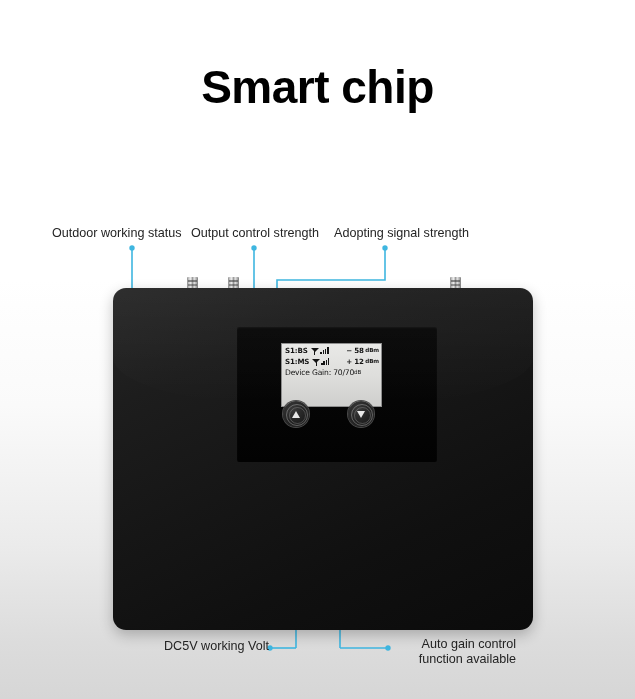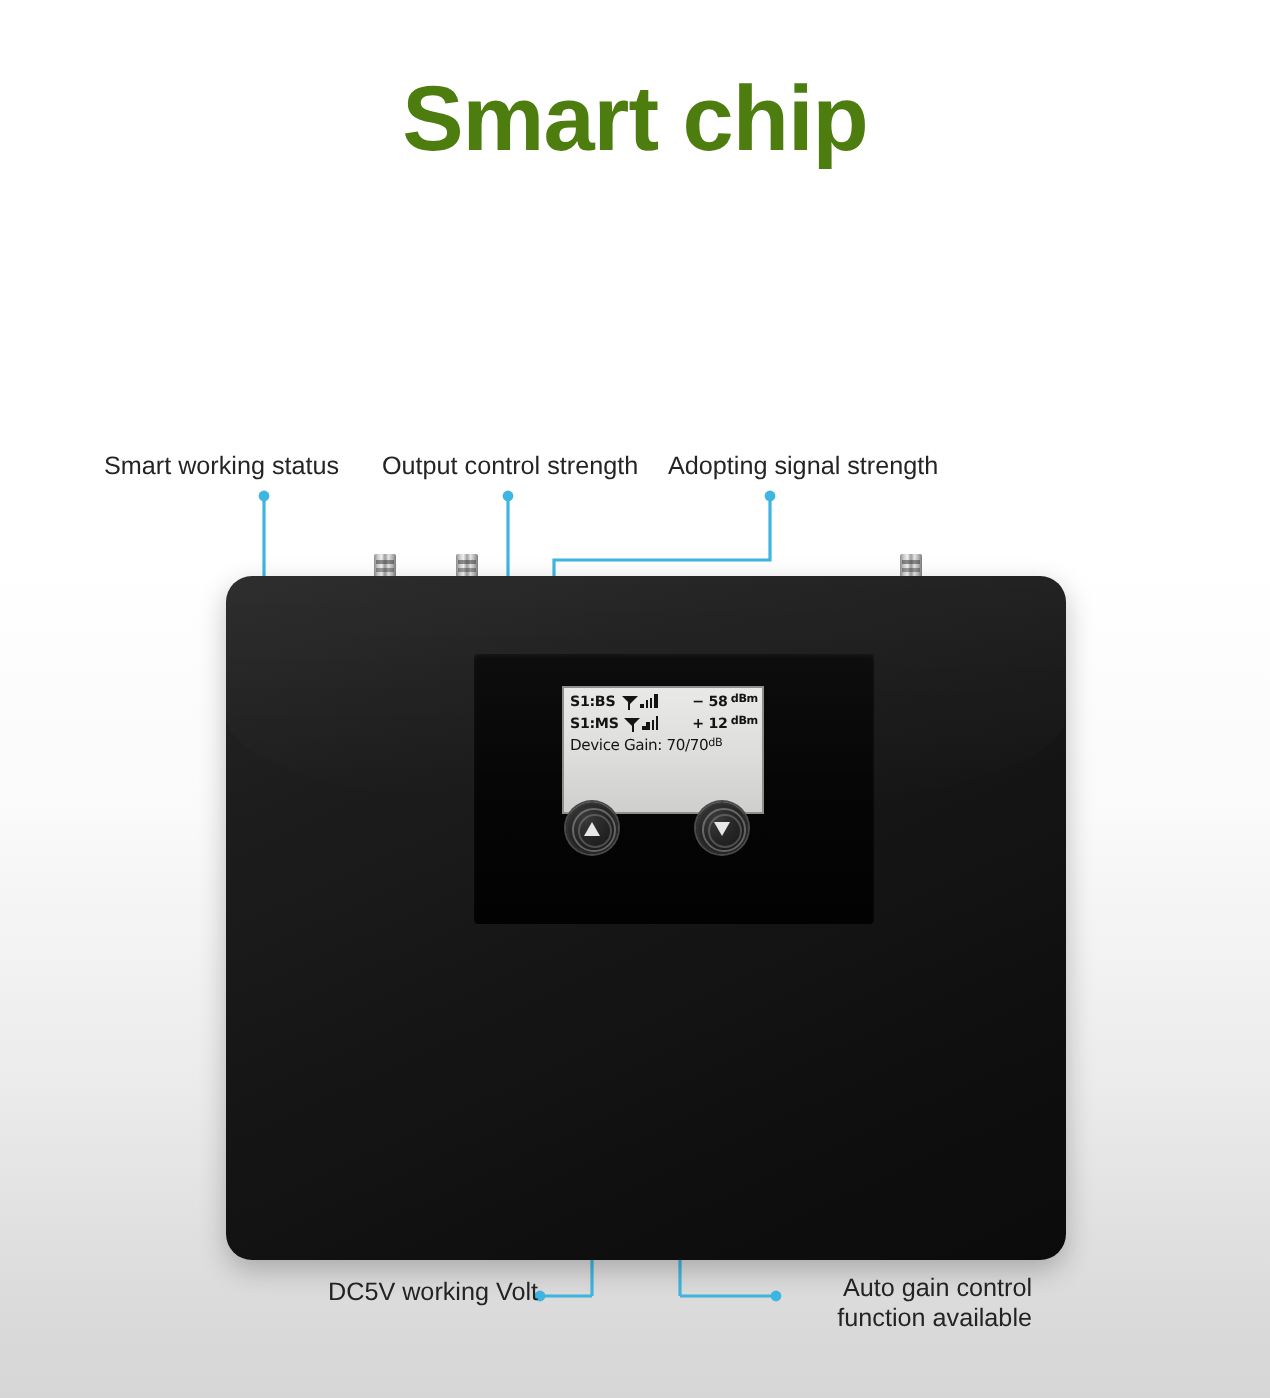--- a/index.html
+++ b/index.html
@@ -25,24 +25,24 @@
 
   
   .header {
     position: absolute;
     top: 0; left: 0;
     width: 635px;
     text-align: center;
   }
 
   .page-title {
-    margin-top: 36px;
+    margin-top: 64px;
     font-size: 46px;
     font-weight: bold;
-    color: #4d7c0f;
+    color: #000000;
     letter-spacing: -0.5px;
     line-height: 1;
   }
 
   .subtitle {
     margin: 18px auto 0;
     width: 580px;
     font-size: 14.6px;
     line-height: 1.55;
     color: #2f2f2f;
@@ -329,21 +329,21 @@
     <circle cx="279" cy="374" r="2.7"></circle>
     <circle cx="279" cy="363" r="2.7"></circle>
     <circle cx="277" cy="352" r="2.7"></circle>
     <circle cx="296" cy="393" r="2.7"></circle>
     <circle cx="340" cy="393" r="2.7"></circle>
     <circle cx="270" cy="648" r="2.7"></circle>
     <circle cx="388" cy="648" r="2.7"></circle>
   </g>
 </svg>
 
-<div class="callout cl-status">Smart working status</div>
+<div class="callout cl-status">Outdoor working status</div>
 <div class="callout cl-output">Output control strength</div>
 <div class="callout cl-outdoor">Adopting signal strength</div>
 <div class="callout cl-dc5v">DC5V working Volt</div>
 <div class="callout cl-agc two-line">Auto gain control function available</div>
 
 <div class="connector conn-1"></div>
 <div class="connector conn-2"></div>
 <div class="connector conn-3"></div>
 
 <div class="device">

